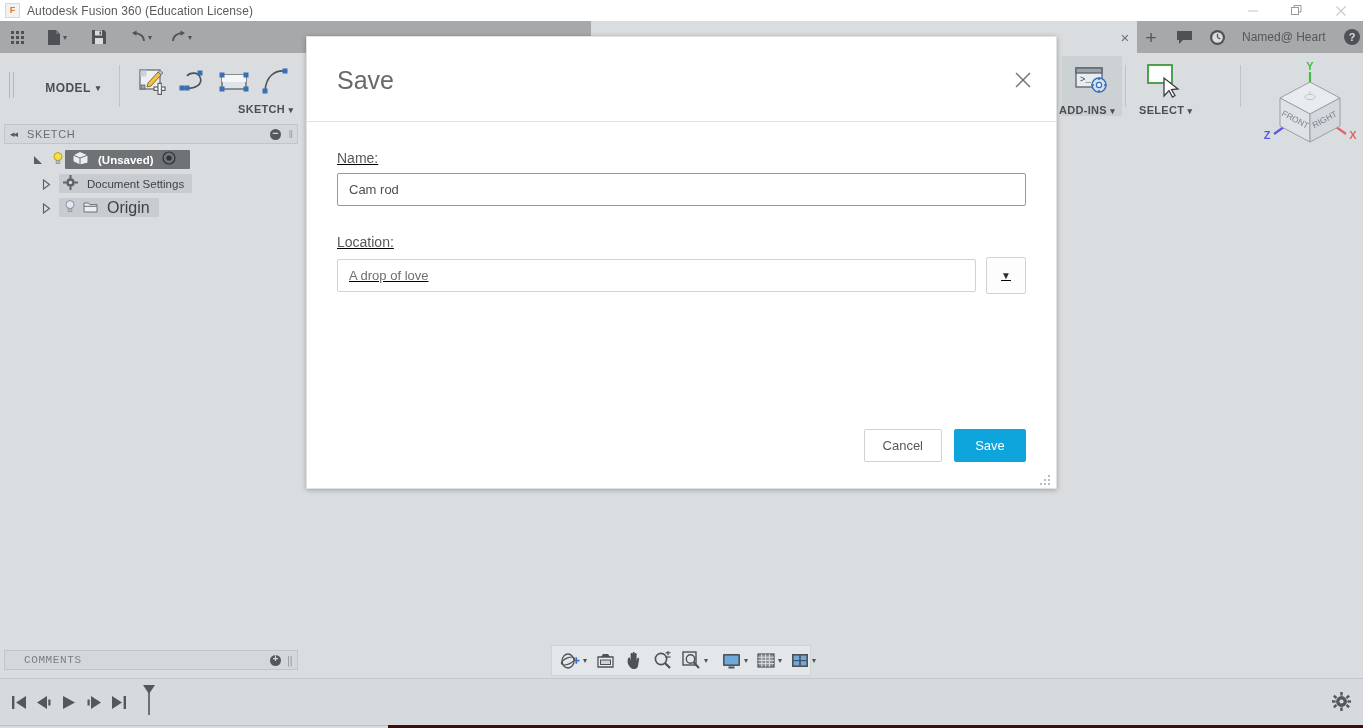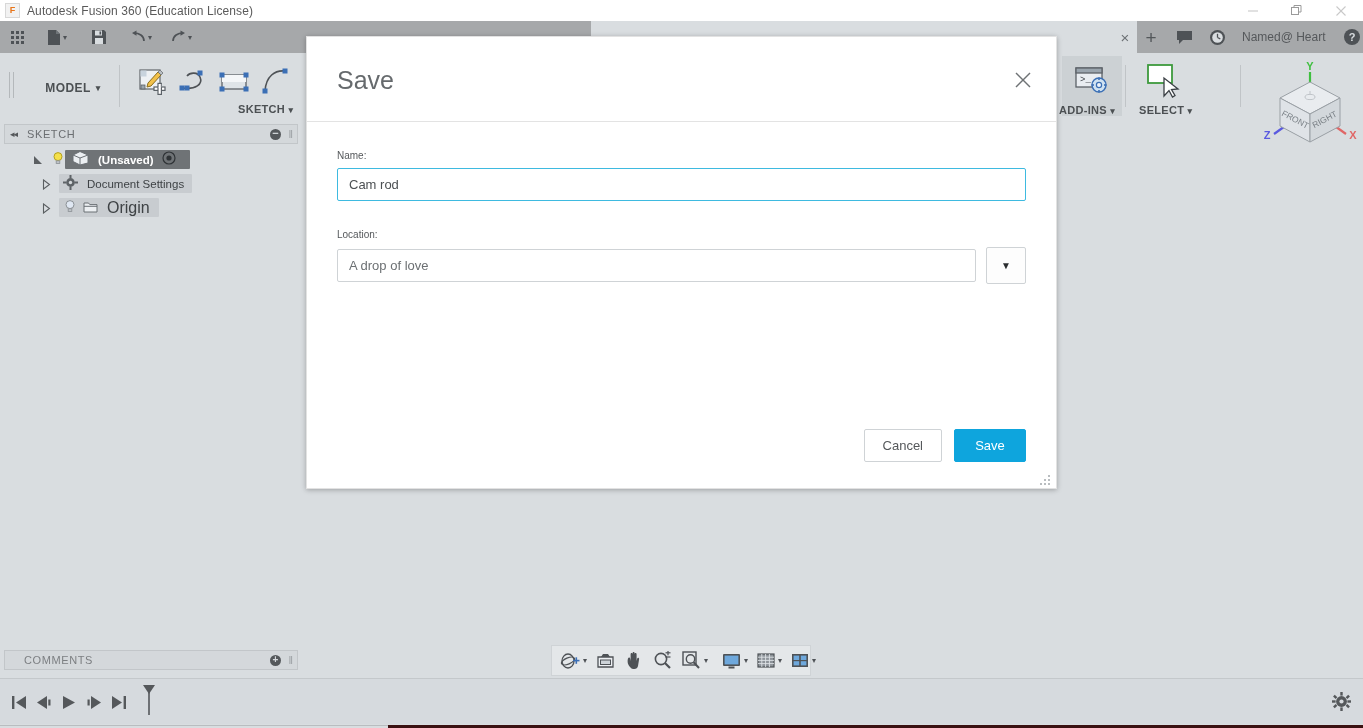--- a/index.html
+++ b/index.html
@@ -170,21 +170,21 @@
     background: #d9dde0;
   }
   .viewcube {
     position: absolute; left: 1258px; top: 58px; width: 104px; height: 104px;
   }
 
   
   .comments-bar {
     position: absolute; left: 4px; top: 650px; width: 292px; height: 18px;
     background: #d4d8db; border: 1px solid #c2c6c9;
-    display: flex; align-items: center;
+    display: flex; align-items: center; font-family: Liberation Mono, monospace;
   }
   .comments-bar .c-title {
     margin-left: 19px; font-size: 11px; color: #7c7f82; letter-spacing: .6px;
   }
   .comments-bar .plus-circ {
     position: absolute; right: 16px; width: 11px; height: 11px; border-radius: 50%;
     background: #54585b; color: #d4d8db; font-size: 10px; line-height: 10px;
     text-align: center; font-weight: bold;
   }
   .comments-bar .barhandle {
@@ -226,36 +226,37 @@
     position: absolute; left: 0; top: 1px; width: 388px; height: 1px;
     background: #b9bdc0;
   }
 
   
   .dialog {
     position: absolute; left: 306px; top: 36px; width: 749px; height: 451px;
     background: #ffffff;
     box-shadow: 0 1px 5px rgba(0,0,0,.28);
     border: 1px solid #e2e2e2;
+    text-decoration: underline;
   }
   .dlg-header {
     position: relative; height: 84px; border-bottom: 1px solid #e3e3e3;
   }
   .dlg-title {
     position: absolute; left: 30px; top: 29px;
     font-size: 25px; color: #666a6d; font-weight: normal;
   }
   .dlg-close {
     position: absolute; right: 22px; top: 32px; width: 22px; height: 22px;
     display: flex; align-items: center; justify-content: center;
     color: #6e7275;
   }
   .dlg-body { position: relative; padding: 0 30px; }
   .field-label {
-    font-size: 10px; color: #55585b; margin-top: 28px; margin-bottom: 7px;
+    font-size: 14px; color: #55585b; margin-top: 28px; margin-bottom: 7px;
   }
   .name-input {
     width: 100%; box-sizing: border-box; height: 33px;
     border: 1px solid #3ebae0; border-radius: 2px;
     font-size: 13px; color: #4c5053; padding: 0 11px;
     font-family: "Liberation Sans", sans-serif;
     outline: none; background: #fff;
   }
   .loc-row { display: flex; align-items: center; gap: 10px; }
   .loc-input {

